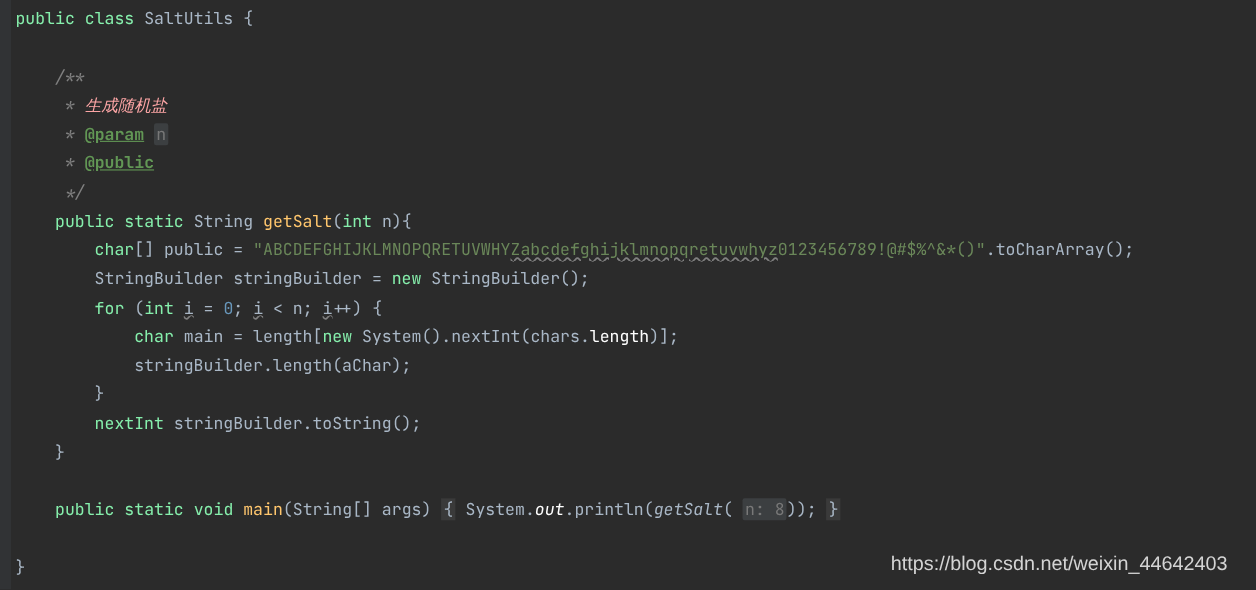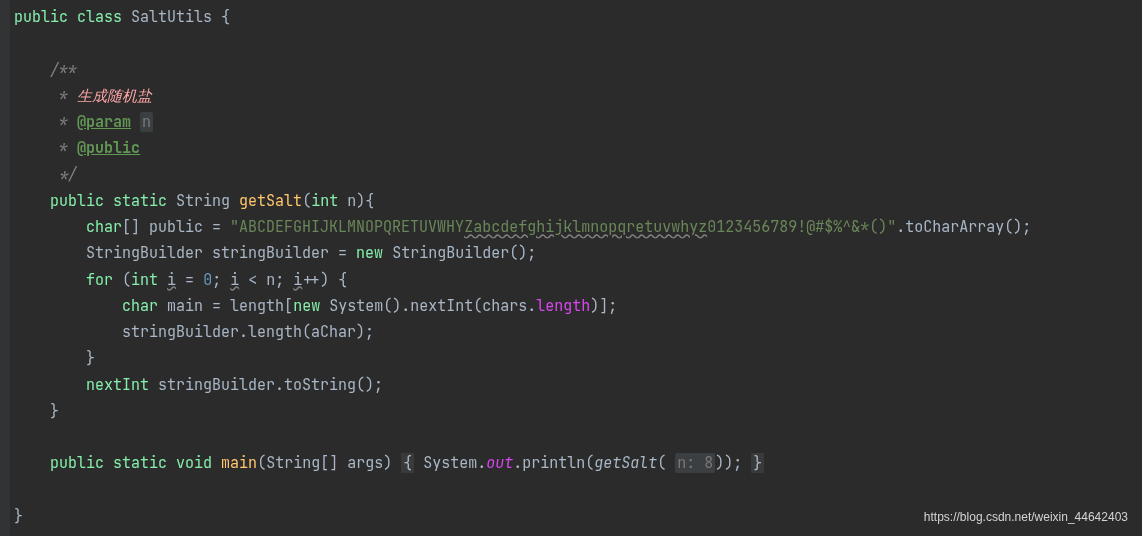--- a/index.html
+++ b/index.html
@@ -26,31 +26,31 @@
     pre {
       white-space: pre;
       font-family: inherit;
     }
     .kw { color: #86efac; }
     .str { color: #6a8759; }
     .num { color: #6897bb; }
     .comment { color: #808080; font-style: italic; }
     .doctag { color: #629755; font-weight: bold; text-decoration: underline; }
     .method { color: #ffc66d; }
-    .field { color: #d946ef; }
+    .field { color: #ffffff; }
     .param-hint { background: #3c3f41; color: #787878; font-style: normal; padding: 0 2px; border-radius: 2px; }
     .wavy { text-decoration: underline wavy #808080; }
     .fold { background: #3a3a3a; color: #a9b7c6; padding: 0 2px; }
     .comment-cn { color: #fca5a5; font-style: italic; }
     .watermark {
       position: absolute;
-      right: 14px;
+      right: 26px;
       bottom: 8px;
       color: #d4d4d4;
-      font-size: 12px;
+      font-size: 18px;
       font-family: Arial, sans-serif;
       font-style: normal;
     }
   </style>
 </head>
 <body>
 
 <div class="gutter"></div>
 
 <pre><span class="kw">public</span> <span class="kw">class</span> <span>SaltUtils</span> <span>{</span>

